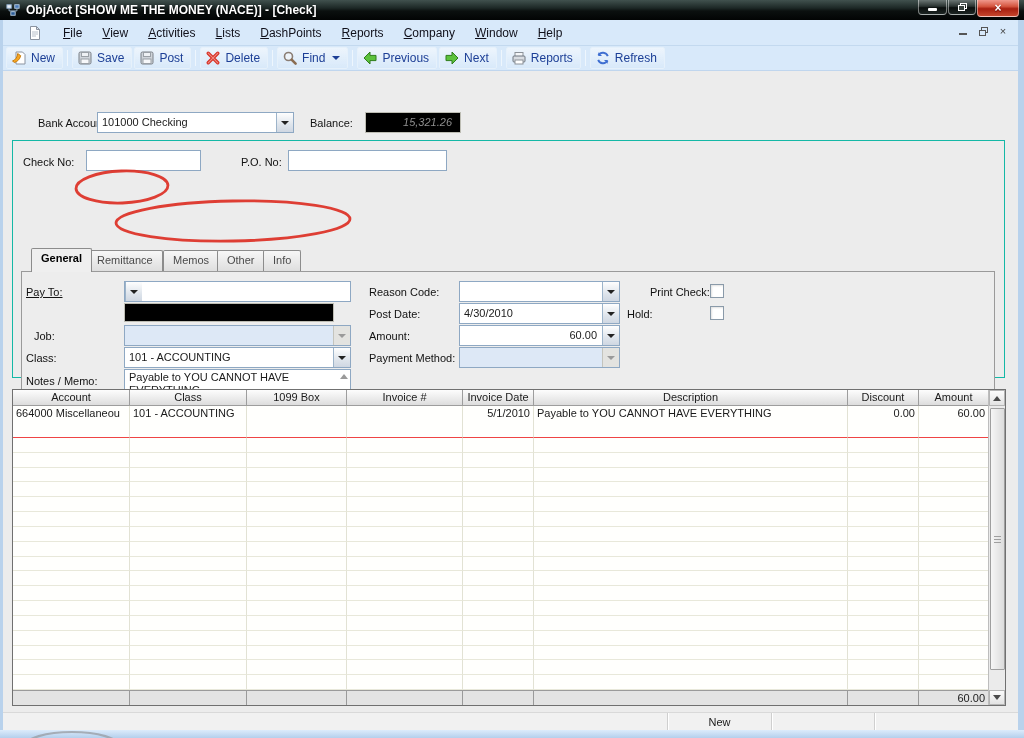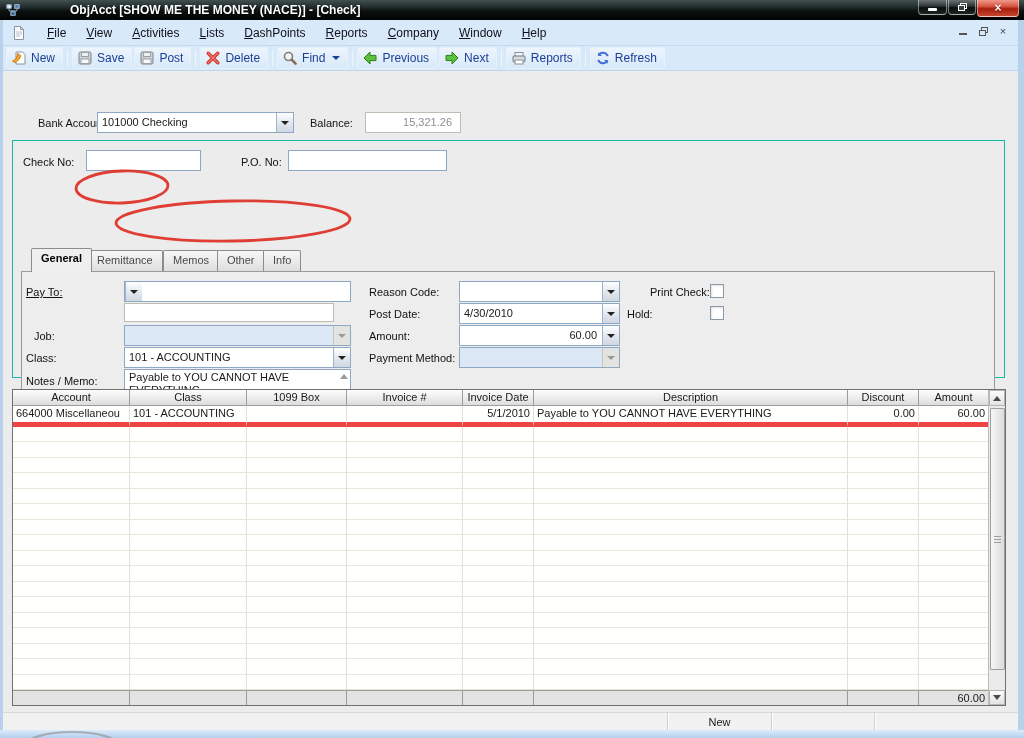--- a/index.html
+++ b/index.html
@@ -3,42 +3,42 @@
 <meta charset="utf-8">
 <style>
   * { box-sizing: border-box; margin: 0; padding: 0; }
   html,body { width:1024px; height:738px; }
   body { font-family:"Liberation Sans", sans-serif; font-size:11px; color:#1a1a1a; }
   #app { position:relative; width:1024px; height:738px; background:#b9d2ec; overflow:hidden; }
 
   
   #titlebar { position:absolute; left:0; top:0; width:1024px; height:20px;
     background:linear-gradient(180deg,#41514e 0%,#1d2826 40%,#0b100f 55%,#020404 100%);
-    display:flex; align-items:center;gap:44px; }
+    display:flex; align-items:center; }
   #titlebar .app-icon { width:14px; height:14px; margin:0 6px 0 6px; }
   #titlebar .title-text { color:#ffffff; font-size:12px; font-weight:bold; text-shadow:0 1px 2px #000; white-space:nowrap; }
   #win-buttons { position:absolute; right:5px; top:0; display:flex; }
   .win-btn { height:15px; border:1px solid rgba(255,255,255,.45); border-top:none;
     border-radius:0 0 4px 4px; display:flex; align-items:center; justify-content:center;
     background:linear-gradient(180deg,#6a7573 0%,#2a3331 45%,#0a0f0e 55%,#1c2422 100%);
     color:#fff; margin-left:1px; }
   .win-btn.min { width:29px; }
   .win-btn.max { width:28px; }
   .win-btn.close { width:42px; height:17px;
     background:linear-gradient(180deg,#f0988c 0%,#d4553f 40%,#a81f10 55%,#c6452c 100%); }
   .glyph-min { width:9px; height:3px; background:#fff; border-radius:1px; margin-top:4px; }
   .glyph-restore { position:relative; width:9px; height:8px; }
   .glyph-restore span { position:absolute; border:1px solid #fff; background:transparent; }
   .glyph-restore .b1 { left:2px; top:0; width:7px; height:6px; }
   .glyph-restore .b2 { left:0; top:2px; width:7px; height:6px; background:#39433f; }
   .glyph-close { font-size:12px; font-weight:bold; line-height:1; text-shadow:0 1px 1px #600; }
 
   
   #menubar { position:absolute; left:3px; top:20px; width:1015px; height:26px;
-    background:#d8e9fa; border-bottom:1px solid #c3d9ef; display:flex; align-items:center; }
+    background:#d8e9fa; border-bottom:1px solid #c3d9ef; display:flex; align-items:center;padding-left:16px; }
   #menubar .doc-icon { width:16px; height:16px; margin:0 10px 0 8px; }
   .menu-item { display:inline-block; padding:4px 10px; color:#10101a; font-size:12px; cursor:default; }
   .menu-item::first-letter { text-decoration:underline; }
   #mdi-buttons { position:absolute; right:8px; top:4px; display:flex; gap:6px; color:#444; }
   .mdi-btn { width:14px; height:14px; display:flex; align-items:center; justify-content:center; font-size:11px; }
   .glyph-mdi-min { width:8px; height:2px; background:#555; margin-top:6px; }
   .glyph-mdi-restore { position:relative; width:9px; height:9px; }
   .glyph-mdi-restore span { position:absolute; border:1px solid #555; }
   .glyph-mdi-restore .b1 { left:2px; top:0; width:7px; height:6px; }
   .glyph-mdi-restore .b2 { left:0; top:3px; width:7px; height:6px; background:#d8e9fa; }
@@ -57,21 +57,21 @@
 
   
   #banner { position:absolute; left:3px; top:74px; width:1013px; height:24px;
     background:linear-gradient(180deg,#2f7be0,#1160d2 55%,#0c58c6); border:1px solid #9ab6d8;
     color:#fff; font-weight:bold; font-size:13px; display:flex; align-items:center; padding-left:10px; }
 
   
   #body { position:absolute; left:3px; top:71px; width:1015px; height:641px; background:#ececec; }
   .lbl { position:absolute; color:#111; white-space:nowrap; }
   .txt { position:absolute; background:#fff; border:1px solid #8ea8c3; }
-  .txt.disabled { background:#ffffff; border-color:#bdbdb4; color:#8f8f8f; }
+  .txt.disabled { background:#000000; border-color:#bdbdb4; color:#8f8f8f;font-style:italic; }
 
   .combo { position:absolute; height:21px; background:#fff; border:1px solid #8ea8c3; display:flex; }
   .combo .cval { flex:1; padding:3px 4px 0 4px; overflow:hidden; white-space:nowrap; }
   .combo .cbtn { width:17px; border-left:1px solid #9db4ca;
     background:linear-gradient(180deg,#fefefe,#dfe5ec 60%,#cfd7e2); display:flex; align-items:center; justify-content:center; }
   .combo .arr { width:0; height:0; border-left:4px solid transparent; border-right:4px solid transparent; border-top:4px solid #222; }
   .combo.disabled { background:#dde8f6; }
   .combo.disabled .cval { color:#9a9a9a; }
   .combo.disabled .cbtn { background:#e3e3e0; border-left-color:#c4c4bd; }
   .combo.disabled .arr { border-top-color:#9a9a9a; }
@@ -96,21 +96,21 @@
   .memo .sp-up { top:4px; border-bottom:5px solid #9a9a9a; }
   .memo .sp-dn { bottom:4px; border-top:5px solid #9a9a9a; }
 
   
   #grid { position:absolute; left:9px; top:318px; width:994px; height:317px; border:1px solid #707070;
     background:#fffffd; display:flex; flex-direction:column; }
   .grow { display:flex; }
   .gcell { border-right:1px solid #e2e2d4; padding:1px 3px; overflow:hidden; white-space:nowrap; font-size:11px; }
   .ghead .gcell { background:linear-gradient(180deg,#fdfdfd,#e7e7e7 70%,#dcdcdc);
     border-right:1px solid #9d9d9d; border-bottom:1px solid #9d9d9d; text-align:center; padding-top:1px; height:16px; }
-  .gdata .gcell { border-bottom:5px solid #ef4444; height:21px; }
+  .gdata .gcell { border-bottom:1px solid #ef4444; height:32px; }
   #grid-filler { flex:1; display:flex; flex-direction:column; }
   .gfill { flex:1; display:flex; }
   .gfill .gcell { border-bottom:1px solid #e8e8da; }
   .gfoot .gcell { background:#e3e3e3; border-right:1px solid #9a9a9a; border-top:1px solid #9a9a9a; height:15px; }
   .c0{width:117px}.c1{width:117px}.c2{width:100px}.c3{width:116px}.c4{width:71px}.c5{width:314px}.c6{width:71px}.c7{width:70px}
   .al{text-align:left}.ar{text-align:right}
 
   
   #vscroll { position:absolute; right:0; top:0; width:17px; height:315px; background:#ebebeb; border-left:1px solid #bdbdbd;
     display:flex; flex-direction:column; }

